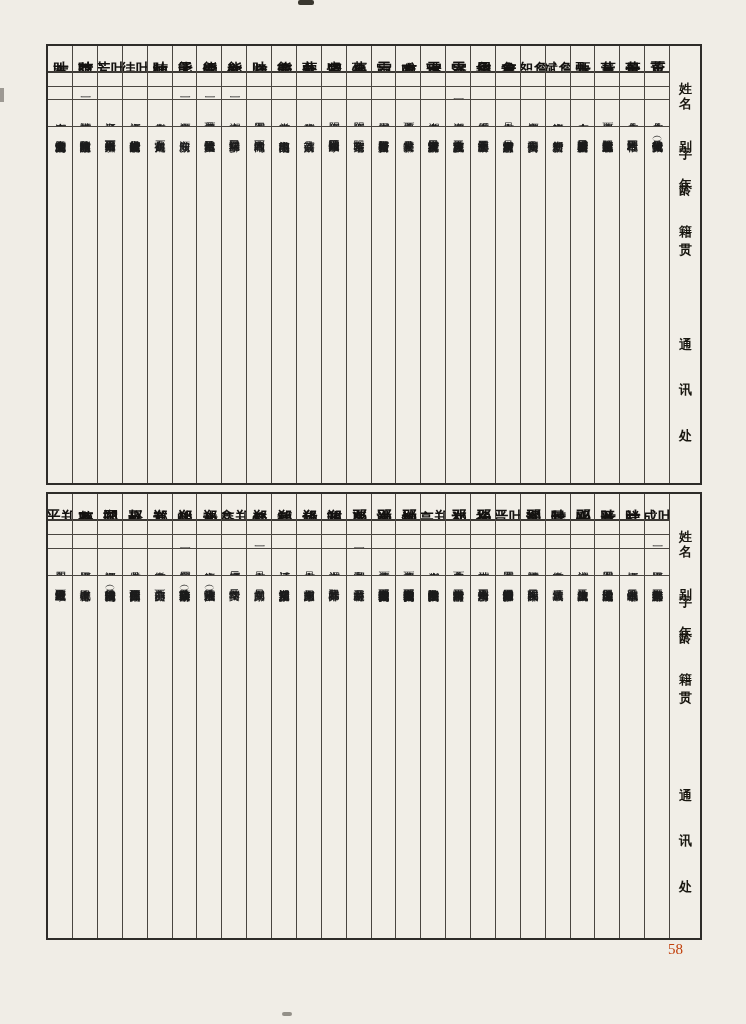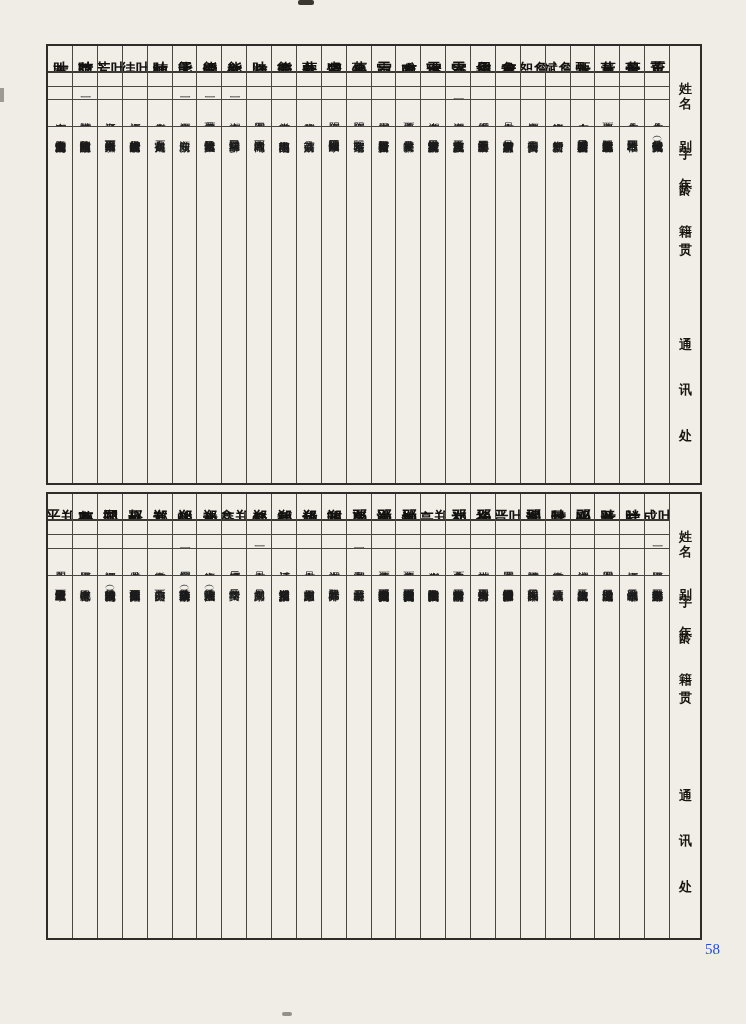--- a/index.html
+++ b/index.html
@@ -117,23 +117,22 @@
   .h-name{ height:66px; } .h-name span{ letter-spacing:14px; padding-top:14px; }
   .h-zi{ height:40px; } .h-zi span{ letter-spacing:5px; padding-top:5px; }
   .h-age{ height:36px; } .h-age span{ letter-spacing:4px; padding-top:4px; }
   .h-native{ height:72px; } .h-native span{ letter-spacing:18px; padding-top:18px; }
   .h-contact{ flex:1 1 auto; } .h-contact span{ letter-spacing:46px; padding-top:46px; }
   .page-number{
     position:absolute;
     top:941px;
     left:668px;
     font-size:15px;
-    color:#1d4ed8;
+    color:#c2410c;
     font-family:"Liberation Serif","DejaVu Serif",serif;
-    margin-left:37px;
   }
   
   .smudge-a{ position:absolute; top:0; left:298px; width:16px; height:5px; background:#3a372f; border-radius:2px; }
   .smudge-b{ position:absolute; top:1012px; left:282px; width:10px; height:4px; background:#55514a; border-radius:2px; opacity:.6; }
   .smudge-c{ position:absolute; top:88px; left:0; width:4px; height:14px; background:#4a463f; opacity:.5; }
 </style>
 </head>
 <body>
 
 <div class="page">

